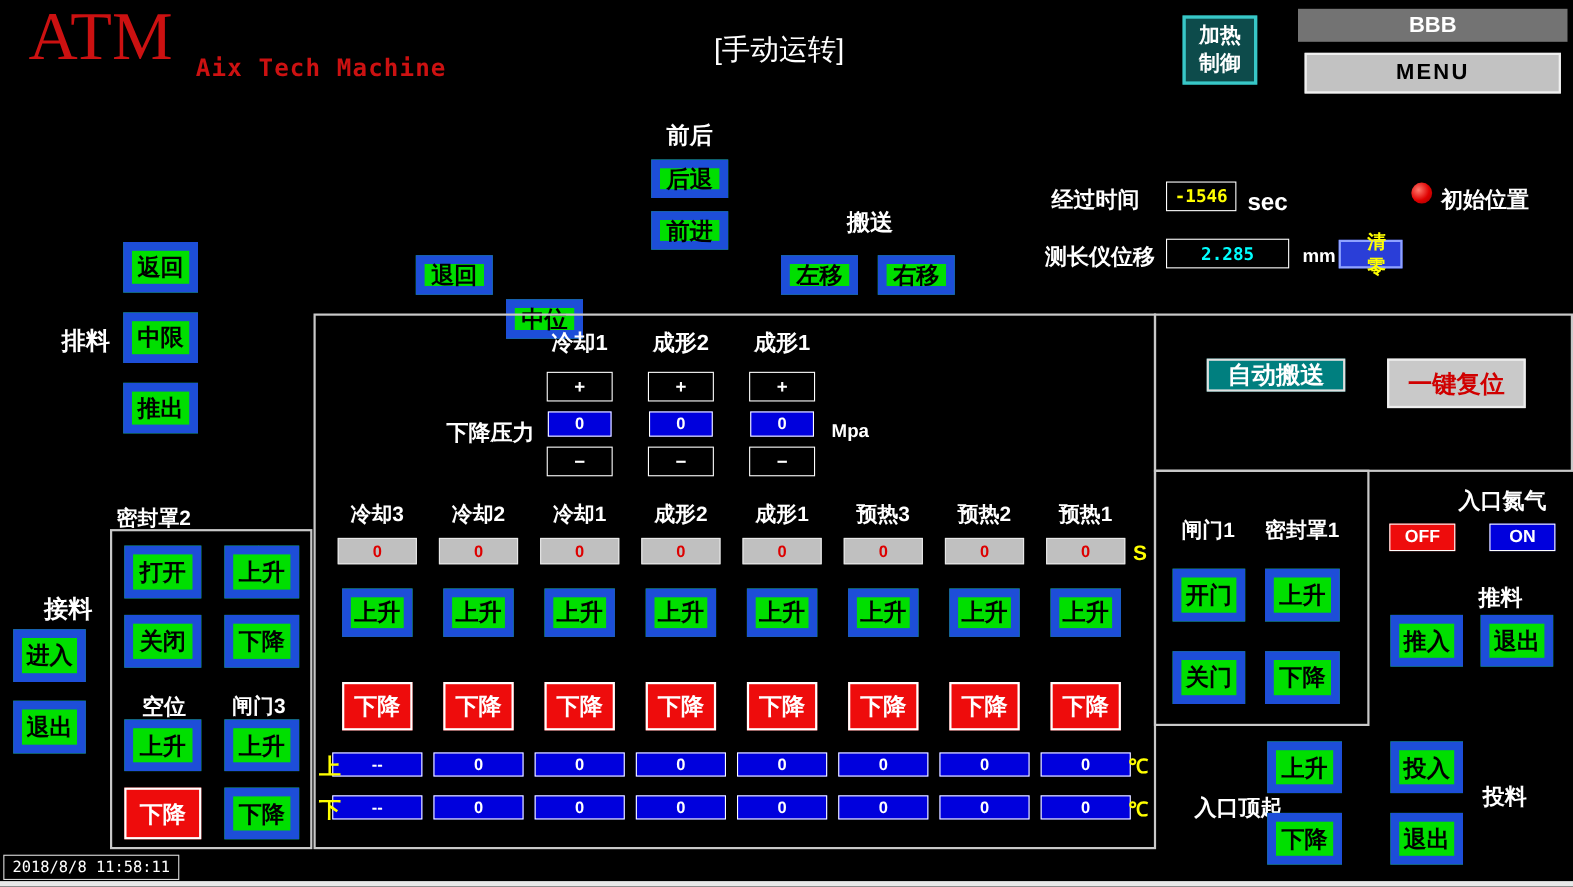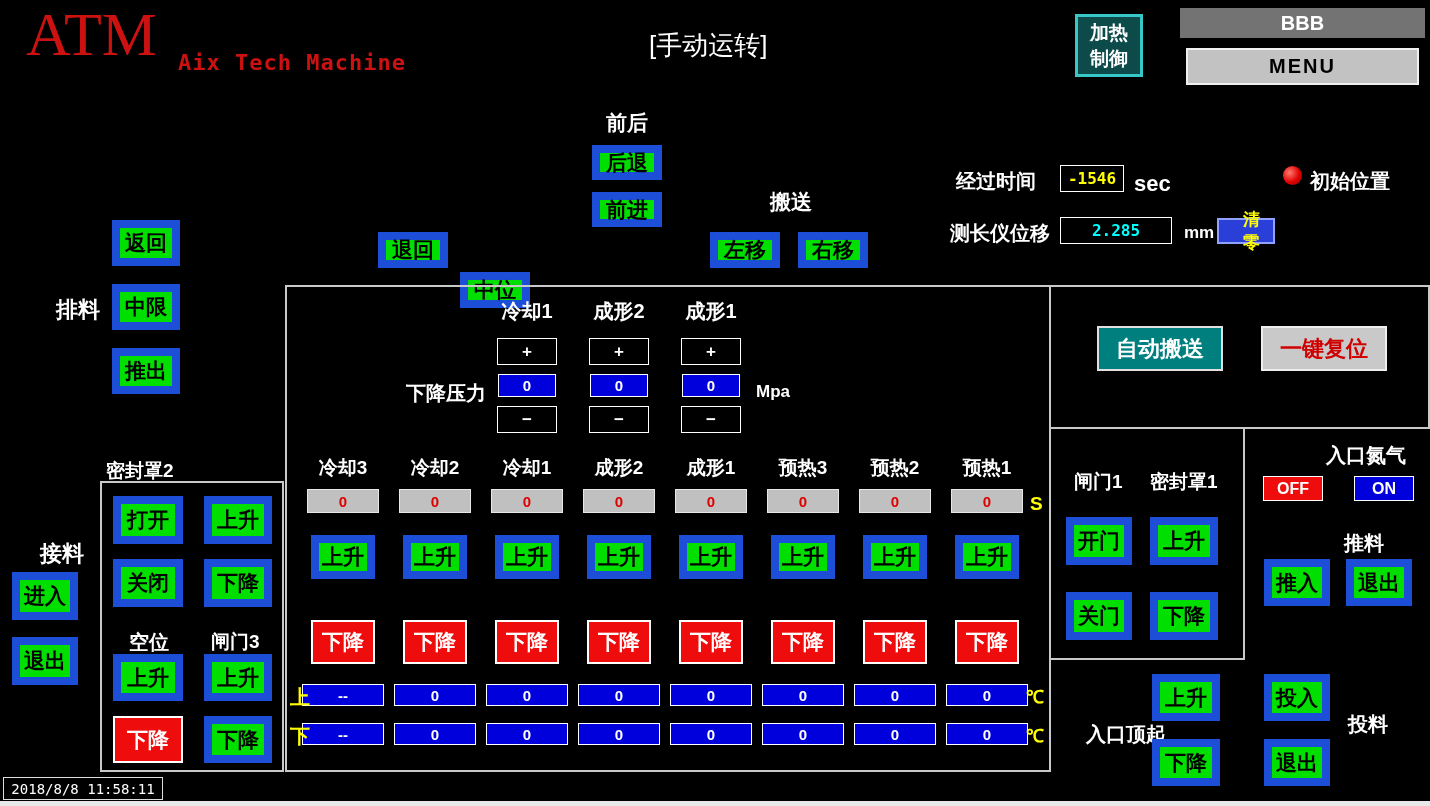--- a/index.html
+++ b/index.html
@@ -248,21 +248,21 @@
       <div class="field field-blue st-temp st-temp2">0</div>
     </div>
   </div>
 <div class="abs lbl-y" style="left:1030px; top:493px; font-size:19px;">S</div>
 <div class="abs lbl-y" style="left:290px; top:684px; font-size:20px;">上</div>
 <div class="abs lbl-y" style="left:290px; top:723px; font-size:20px;">下</div>
 <div class="abs lbl-y" style="left:1026px; top:684px; font-size:18px;">℃</div>
 <div class="abs lbl-y" style="left:1026px; top:723px; font-size:18px;">℃</div>
 
 <div class="abs panel" style="left:1049px; top:285px; width:381px; height:144px;"></div>
-<div class="abs btn auto-btn" style="left:1097px; top:326px; width:126px; height:45px;">自动搬送</div>
+<div class="abs btn auto-btn" style="left:1097px; top:326px; width:126px; height:30px;">自动搬送</div>
 <div class="abs btn reset-btn" style="left:1261px; top:326px; width:126px; height:45px;">一键复位</div>
 
 <div class="abs panel" style="left:1049px; top:427px; width:196px; height:233px;"></div>
 <div class="abs lbl" style="left:1074px; top:469px; font-size:19px;">闸门1</div>
 <div class="abs lbl" style="left:1150px; top:469px; font-size:19px;">密封罩1</div>
 <div class="abs btn btn-green" style="left:1066px; top:517px; width:66px; height:48px;">开门</div>
 <div class="abs btn btn-green" style="left:1150px; top:517px; width:68px; height:48px;">上升</div>
 <div class="abs btn btn-green" style="left:1066px; top:592px; width:66px; height:48px;">关门</div>
 <div class="abs btn btn-green" style="left:1150px; top:592px; width:68px; height:48px;">下降</div>
 

